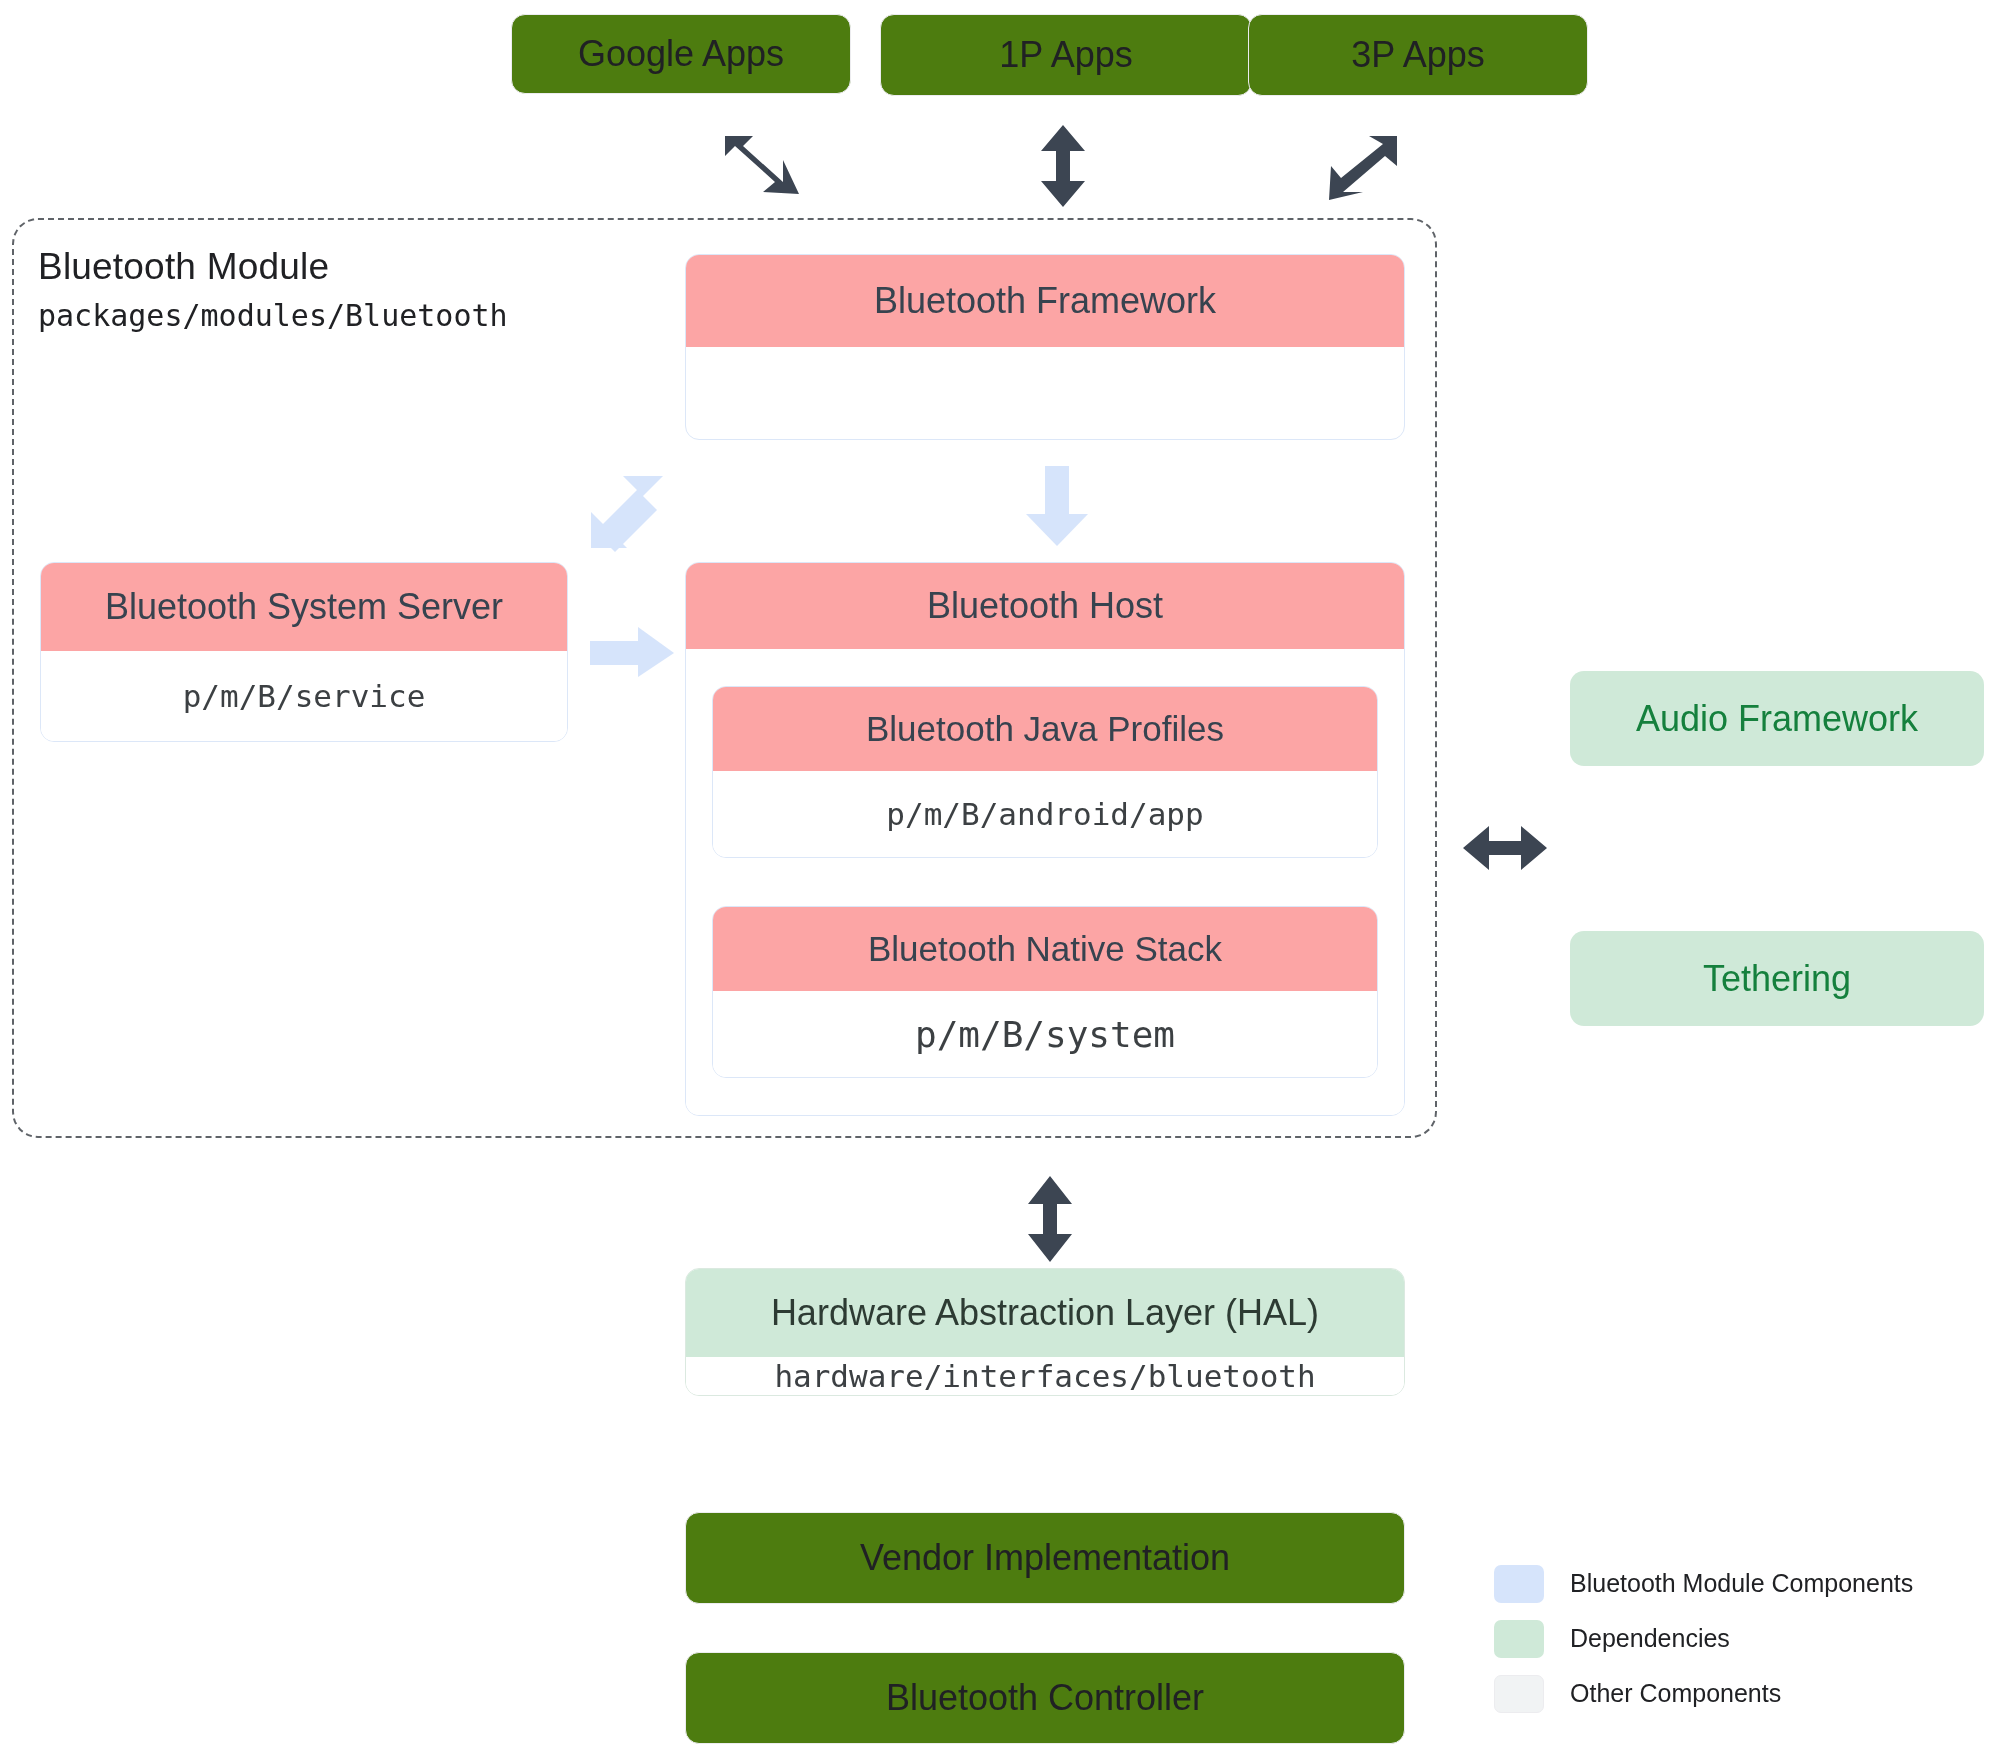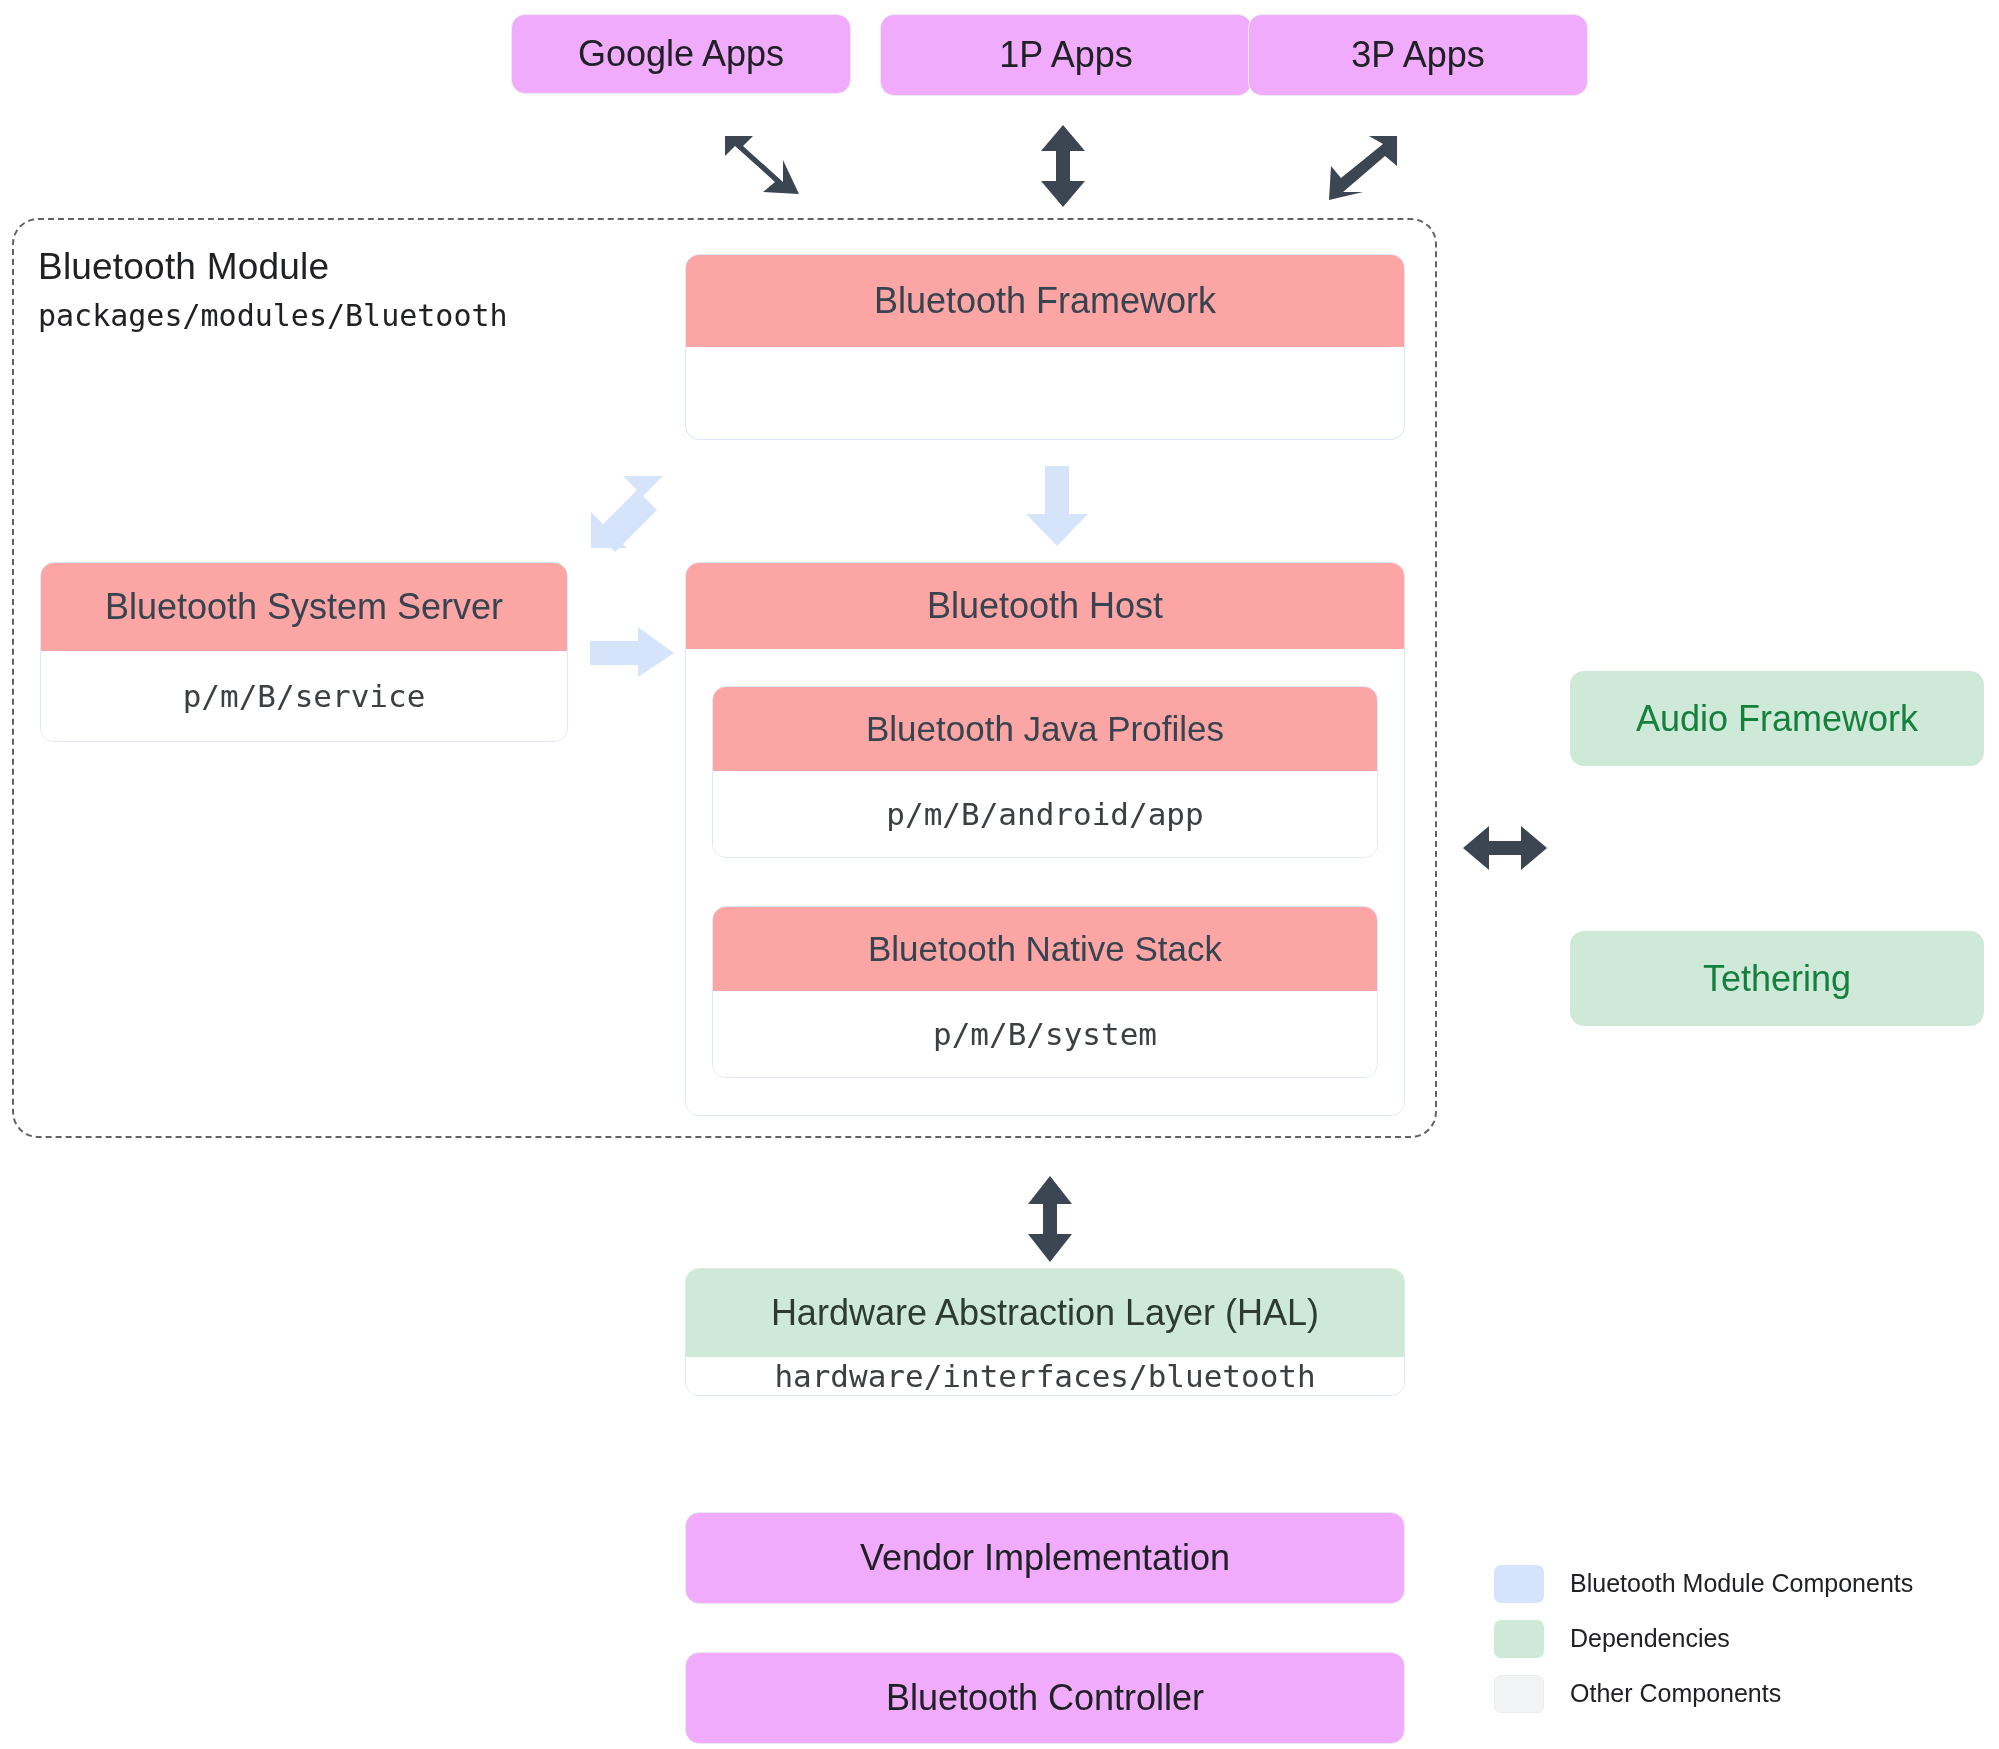--- a/index.html
+++ b/index.html
@@ -24,21 +24,21 @@
     position: absolute;
     box-sizing: border-box;
     border-radius: 14px;
     display: flex;
     align-items: center;
     justify-content: center;
     text-align: center;
     line-height: 1.2;
   }
   .box-grey {
-    background: #f0abfc;
+    background: #4d7c0f;
     border: 1px solid #ececef;
     color: #202124;
   }
   .box-green {
     background: #cfe9d8;
     color: #15803d;
   }
 
   
   .card {
@@ -211,21 +211,21 @@
     <div class="card-path" style="background:#ffffff;"></div>
   </div>
 
   <div class="card" style="left:712px; top:686px; width:666px; height:172px;">
     <div class="card-title" style="height:84px; font-size:35px;">Bluetooth Java Profiles</div>
     <div class="card-path" style="font-size:31px;">p/m/B/android/app</div>
   </div>
 
   <div class="card" style="left:712px; top:906px; width:666px; height:172px;">
     <div class="card-title" style="height:84px; font-size:35px;">Bluetooth Native Stack</div>
-    <div class="card-path" style="font-size:31px;">p/m/B/system</div>
+    <div class="card-path" style="font-size:36px;">p/m/B/system</div>
   </div>
 
   <div class="box box-green" style="left:1570px; top:671px; width:414px; height:95px; font-size:36px;">
     <span>Audio Framework</span>
   </div>
 
 
   <div class="box box-green" style="left:1570px; top:931px; width:414px; height:95px; font-size:36px;">
     <span>Tethering</span>
   </div>

